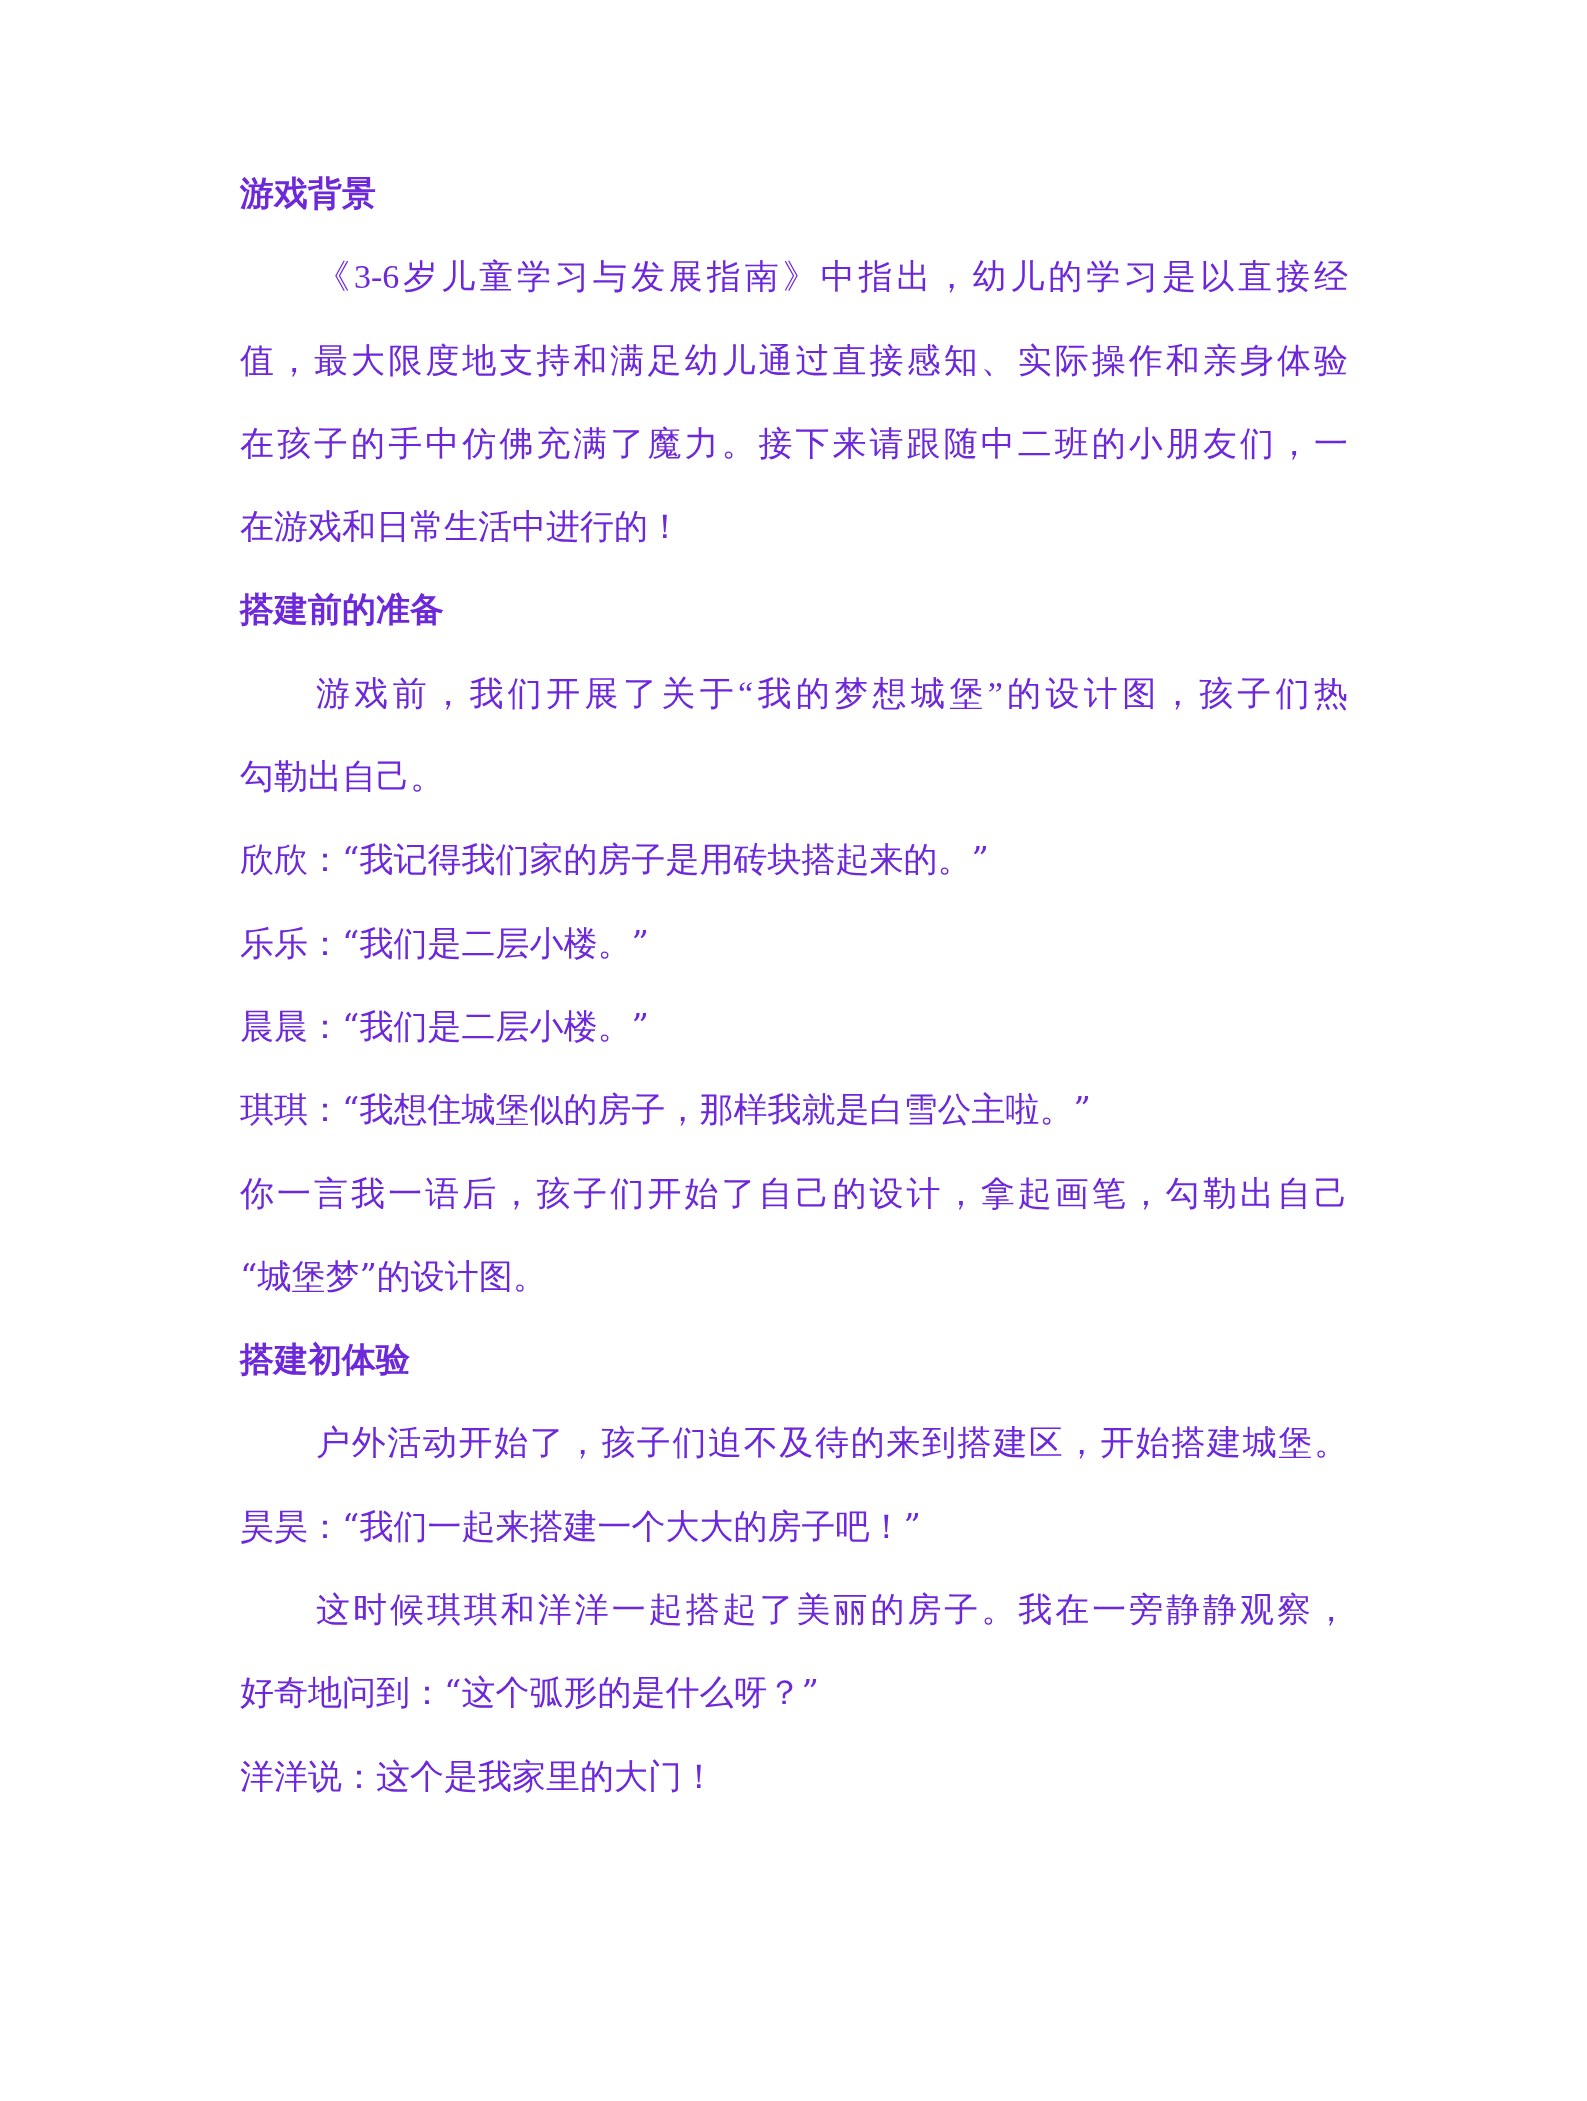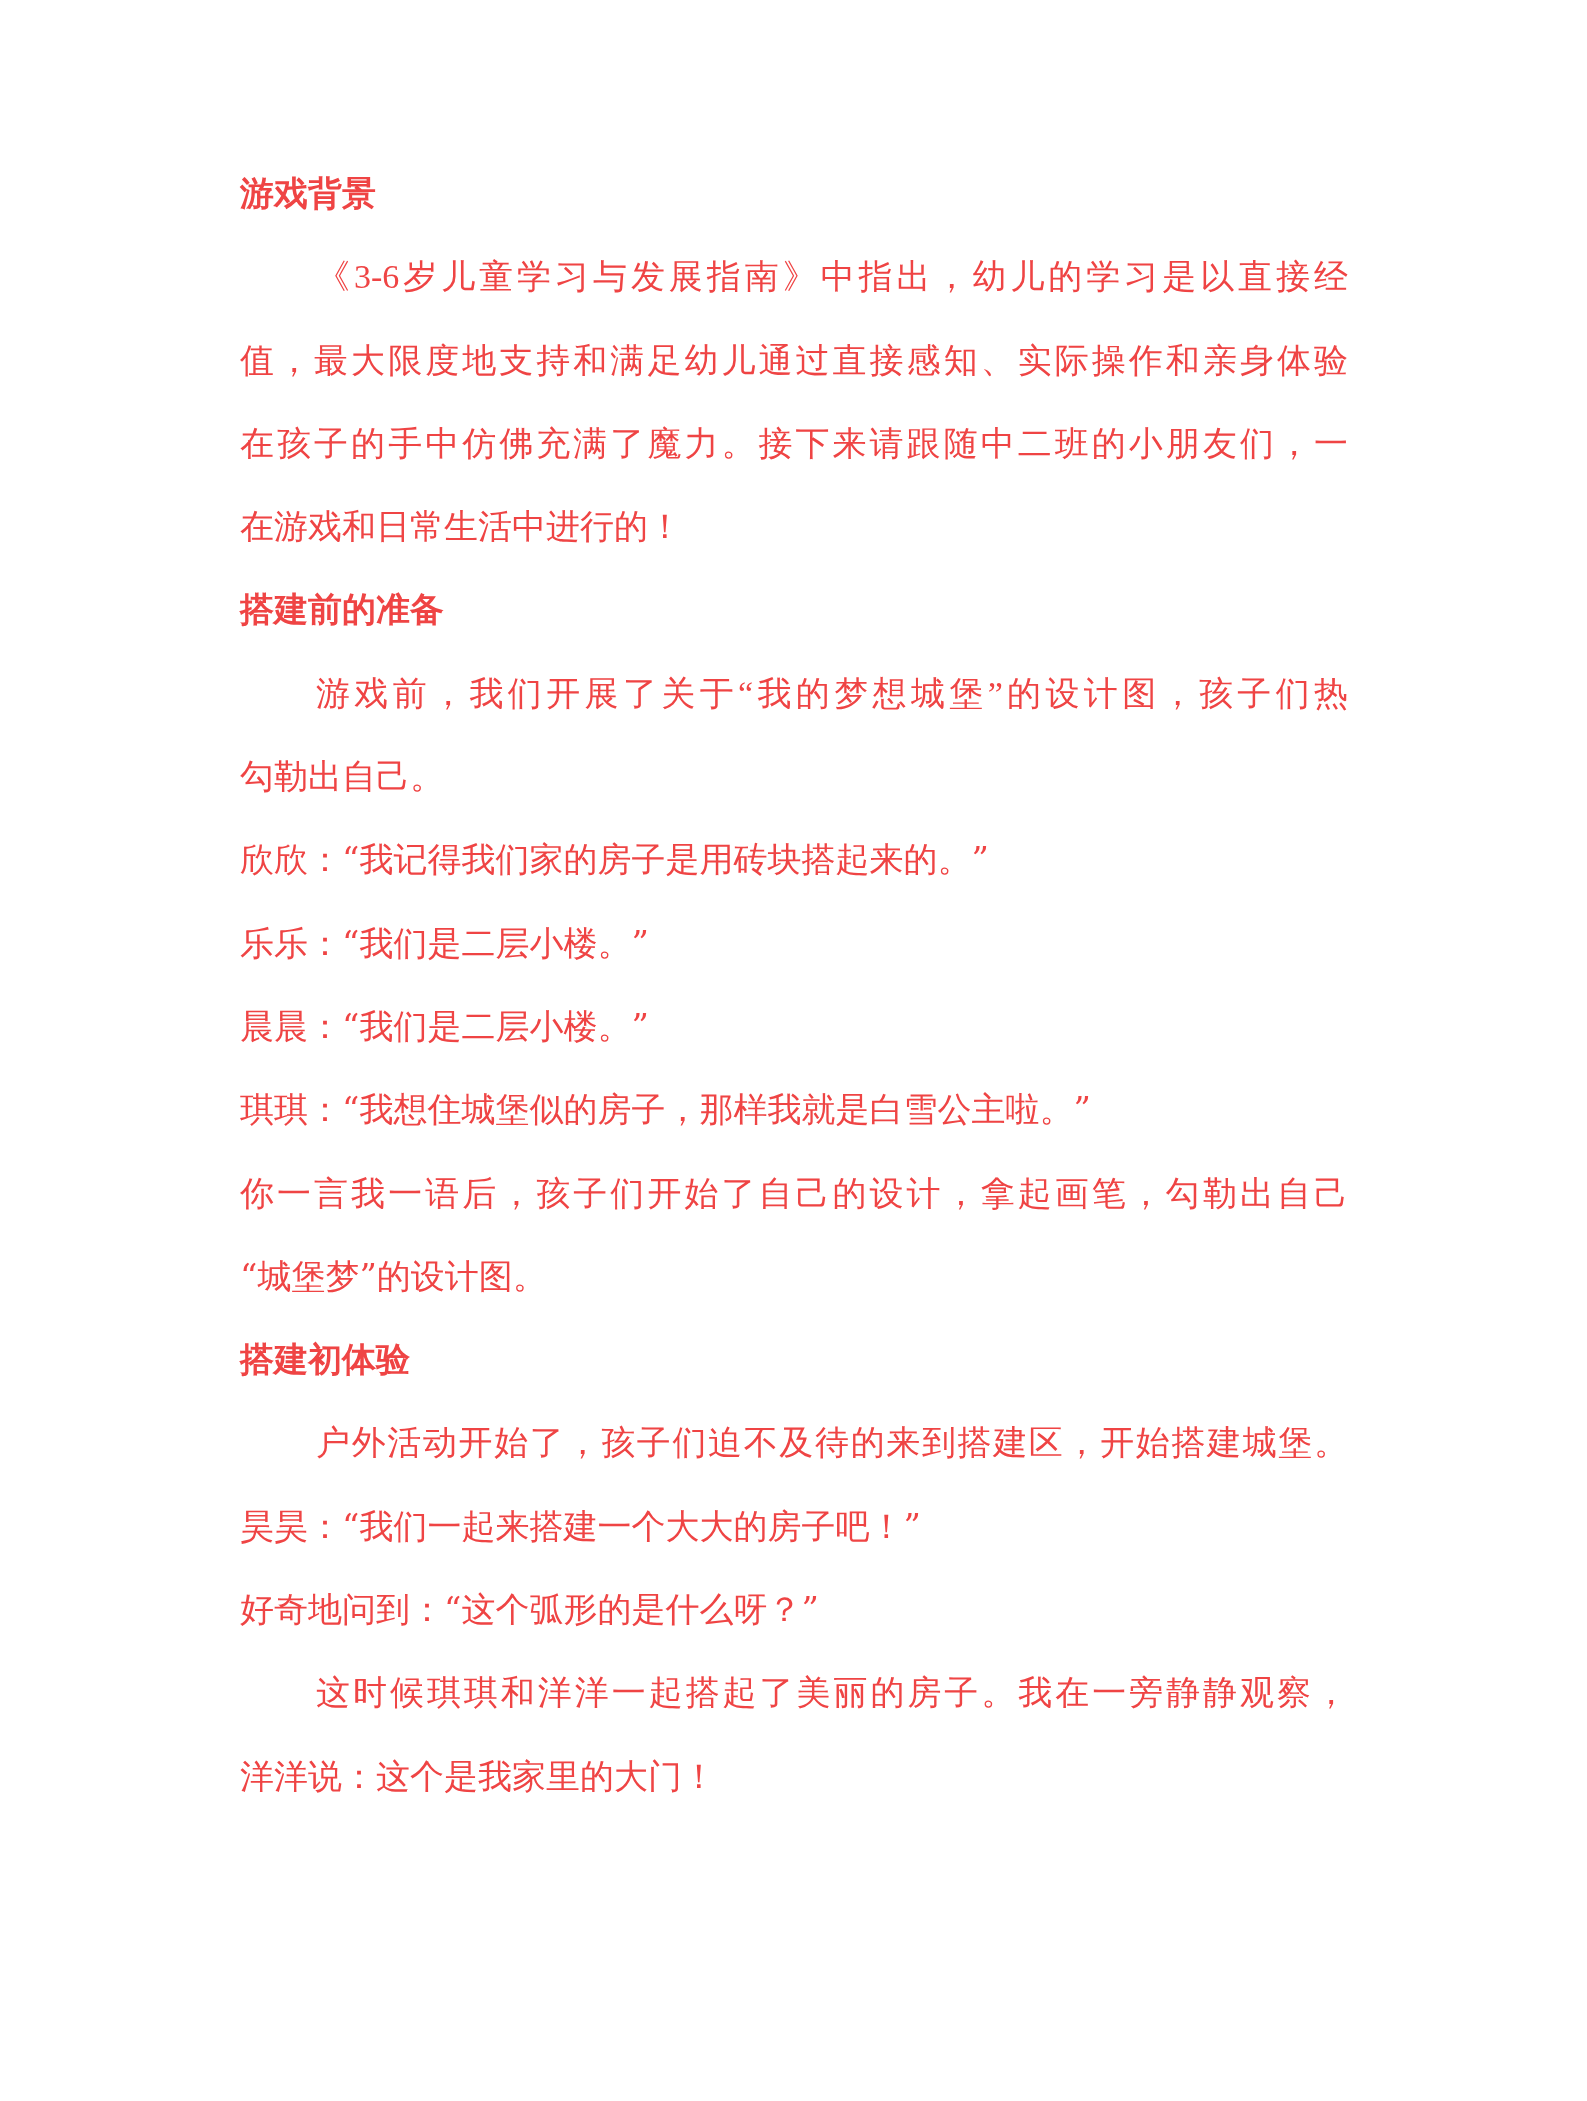--- a/index.html
+++ b/index.html
@@ -1,20 +1,20 @@
 <!DOCTYPE html>
 <html><head>
 <meta charset="utf-8">
 <style>
   html, body { margin:0; padding:0; background:#ffffff; }
   body { width:1587px; height:2101px; position:relative; overflow:hidden; }
   .page {
     position:absolute; left:240px; top:152px; width:1108px;
     font-family: "DejaVu Serif", "Liberation Serif", serif;
-    color:#ef4444; font-size:34px; line-height:83.3px;
+    color:#6d28d9; font-size:34px; line-height:83.3px;
   }
   .line { height:83.3px; white-space:nowrap; text-align:justify; text-align-last:justify; letter-spacing:0; }
   .line.last { text-align-last:left; }
   .heading { font-weight:bold; text-align-last:left; }
   .indent { padding-left:76px;font-family:Liberation Serif, serif; }
 </style>
 </head>
 <body>
 
 <div class="page">
@@ -31,16 +31,16 @@
   <div class="line last">欣欣：“我记得我们家的房子是用砖块搭起来的。”</div>
   <div class="line last">乐乐：“我们是二层小楼。”</div>
   <div class="line last">晨晨：“我们是二层小楼。”</div>
   <div class="line last">琪琪：“我想住城堡似的房子，那样我就是白雪公主啦。”</div>
   <div class="line">你一言我一语后，孩子们开始了自己的设计，拿起画笔，勾勒出自己</div>
   <div class="line last">“城堡梦”的设计图。</div>
 
   <div class="line heading">搭建初体验</div>
   <div class="line indent">户外活动开始了，孩子们迫不及待的来到搭建区，开始搭建城堡。</div>
   <div class="line last">昊昊：“我们一起来搭建一个大大的房子吧！”</div>
+  <div class="line indent">这时候琪琪和洋洋一起搭起了美丽的房子。我在一旁静静观察，</div>
   <div class="line last">好奇地问到：“这个弧形的是什么呀？”</div>
-  <div class="line indent">这时候琪琪和洋洋一起搭起了美丽的房子。我在一旁静静观察，</div>
   <div class="line last">洋洋说：这个是我家里的大门！</div>
 </div>
 
 </body></html>

